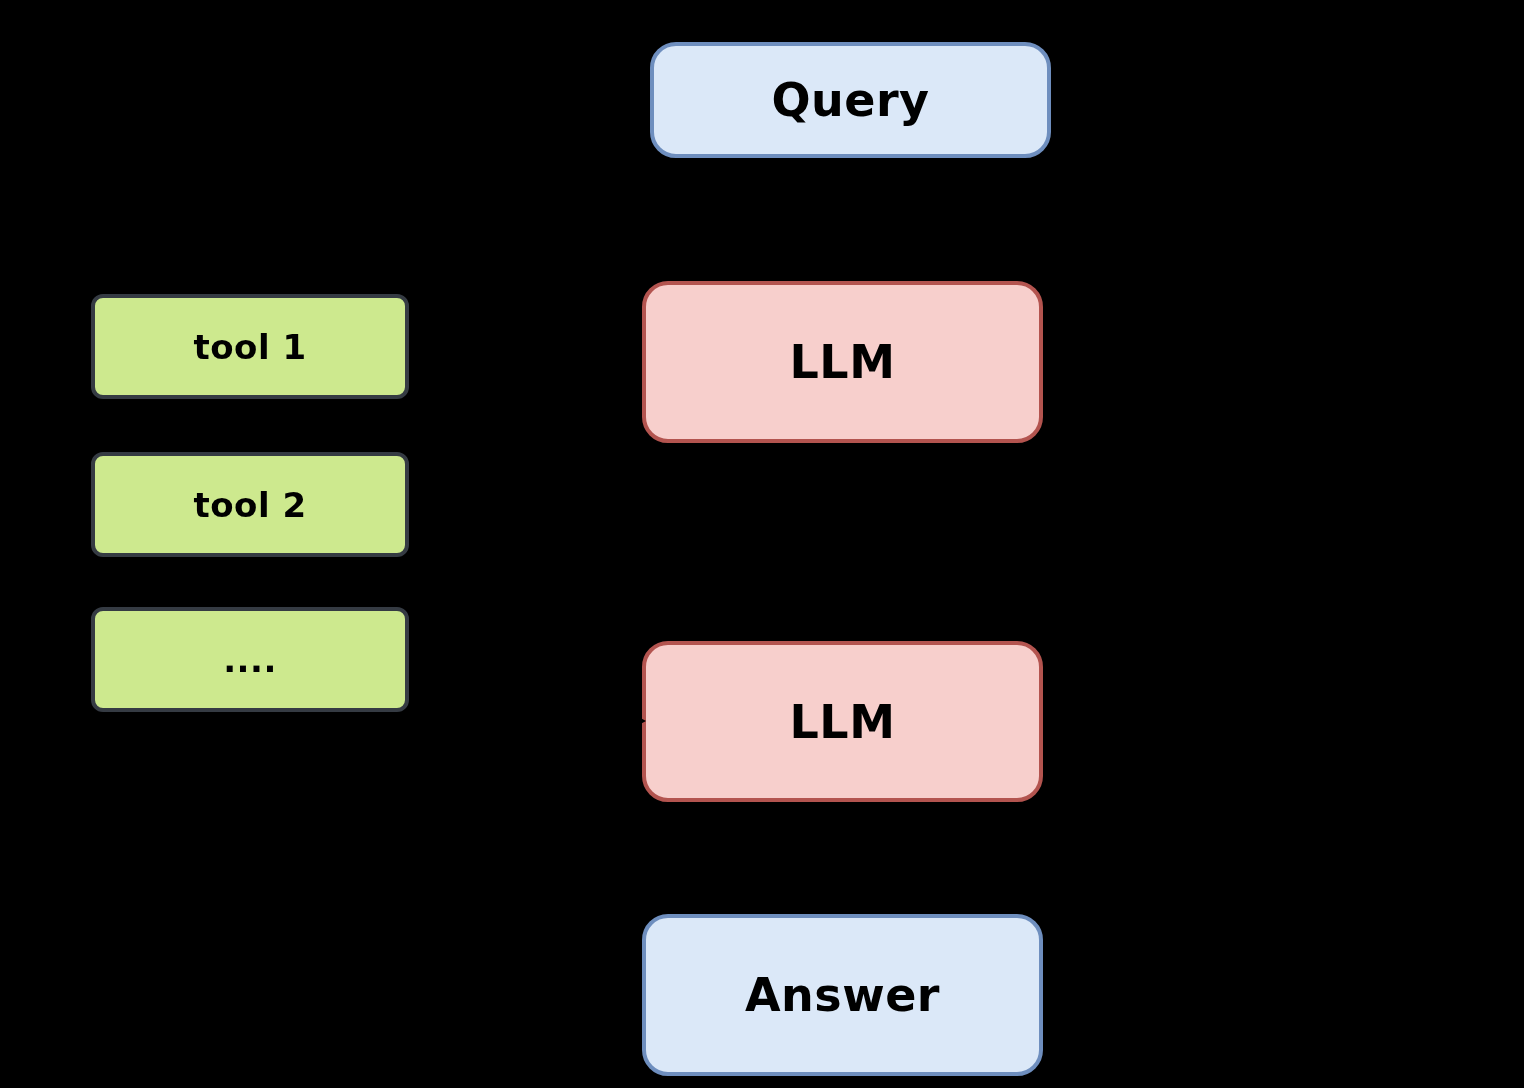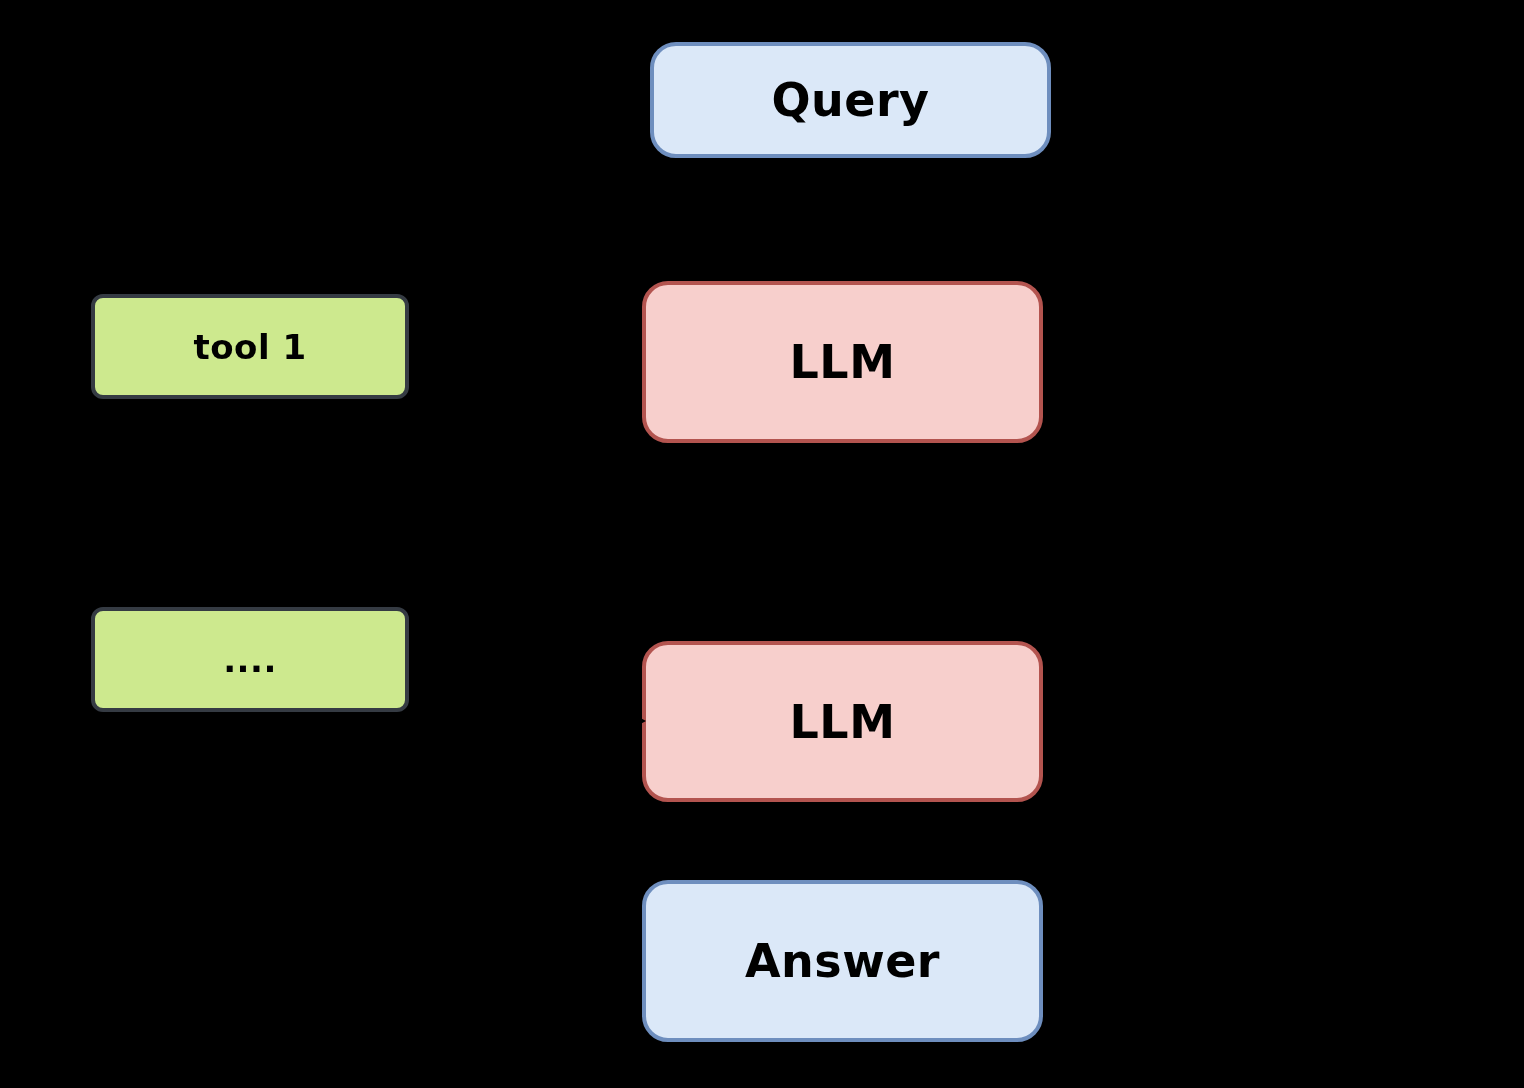--- a/index.html
+++ b/index.html
@@ -44,21 +44,21 @@
   }
   .node.red {
     background: var(--red-fill, #f7cfcc);
     border-color: var(--red-border, #b3544f);
     text-align: center;
   }
 
   .node.query  { left: 650px; top:  42px; height: 116px; }
   .node.llm1   { left: 642px; top: 281px; height: 162px; }
   .node.llm2   { left: 642px; top: 641px; height: 161px; }
-  .node.answer { left: 642px; top: 880px; height: 162px; justify-content: center; }
+  .node.answer { left: 642px; top: 914px; height: 162px; justify-content: center; }
 
   
   .node.tool {
     left: 83px;
     width: 318px;
     height: 105px;
     background: var(--green-fill, #cde98e);
     border: 4px solid var(--green-border, #353b43);
     border-radius: 12px;
     font-size: 34px;
@@ -102,20 +102,23 @@
   </div>
 
   <div class="node big blue answer">
     <span class="label">Answer</span>
   </div>
 
   <div class="node tool tool1">
     <span class="label">tool 1</span>
   </div>
 
+  <div class="node tool tool2">
+    <span class="label">tool 2</span>
+  </div>
 
   <div class="node tool tooldots">
     <span class="label">....</span>
   </div>
 
 
   <div class="arrow-tip"></div>
 
 </div>
 

